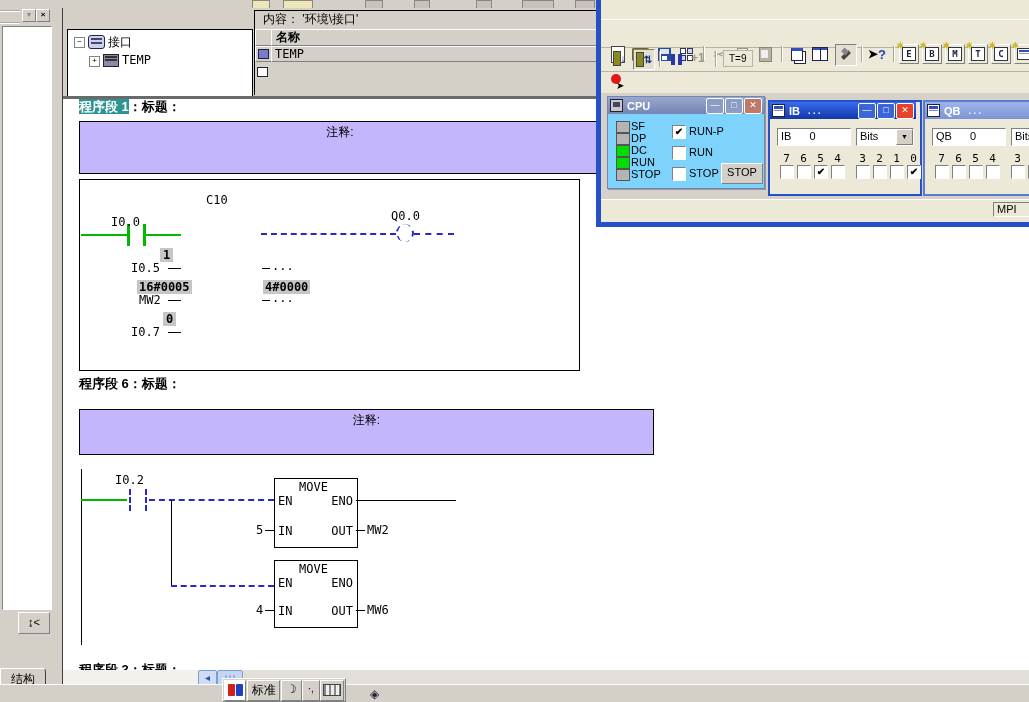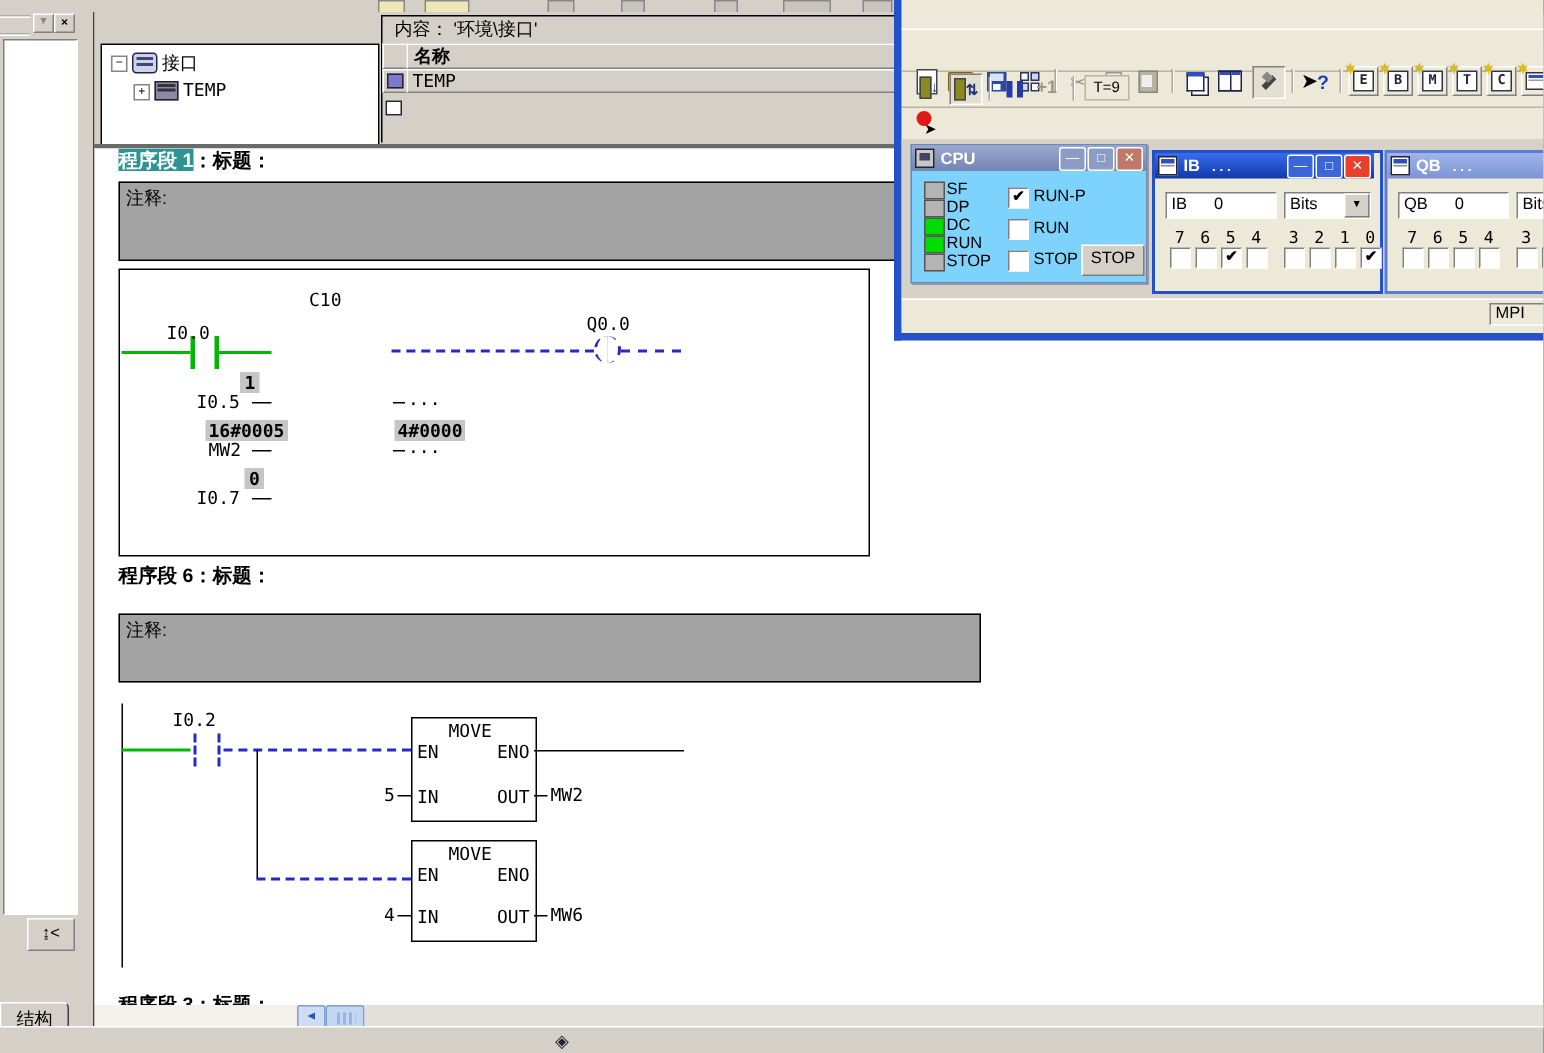--- a/index.html
+++ b/index.html
@@ -14,21 +14,21 @@
   .blackbox{border:1px solid #000;}
   .grayval{background:#c6c6c6;font-weight:bold;}
   .hwire-g{height:2px;background:#00b800;}
   .vwire-g{width:3px;background:#00b800;}
   .hwire-d{height:0;border-top:2px dashed #2828c8;}
   .hwire-s{height:1px;background:#000;}
   .vwire-s{width:1px;background:#000;}
   .vbar-d{width:0;border-left:2px dashed #2828c8;}
   .tick{height:1px;background:#000;}
   .net-title{font-weight:bold;font-size:13px;}
-  .comment-box{background:#a3a3a3;border:1px solid #000;}
+  .comment-box{background:#c4b5fd;border:1px solid #000;text-align:center;}
   .mi{display:inline-block;font-weight:bold;font-size:11px;padding:2px 6px;}
   .mi::first-letter{text-decoration:underline;}
   .tbtn{width:20px;height:20px;display:flex;align-items:center;justify-content:center;position:absolute;top:24px;}
   .tsep{position:absolute;top:26px;width:1px;height:16px;background:#aaa694;border-right:1px solid #fff;}
   .cap-btn{position:absolute;width:16px;height:14px;border-radius:2px;font-size:9px;line-height:13px;text-align:center;color:#fff;border:1px solid #fff;}
   .led{position:absolute;width:12px;height:10px;border:1px solid #555;}
   .led-on{background:#00dd00;}
   .led-off{background:#b4b4b4;}
   .cb{position:absolute;width:12px;height:12px;background:#fff;border:1px solid;border-color:#808080 #fff #fff #808080;
       font-size:10px;line-height:11px;text-align:center;font-weight:bold;}
@@ -439,14 +439,28 @@
         <span>MPI</span>
       </div>
     </div>
   </div>
 
   <div class="abs" style="left:0;top:684px;width:1029px;height:18px;background:#d4d0c8;border-top:1px solid #fff;">
     <span class="abs" style="left:370px;top:2px;font-size:12px;color:#223;">◈</span>
 
   </div>
 
+  <div class="abs raised chrome" style="left:222px;top:678px;width:124px;height:24px;display:flex;align-items:center;padding:1px;box-sizing:border-box;">
+    <div class="abs raised" style="position:static;width:22px;height:19px;background:#fff;margin-right:1px;display:flex;align-items:center;justify-content:center;">
+      <div style="width:7px;height:12px;background:#d02020;border-radius:1px;"></div>
+        <div style="width:7px;height:12px;background:#2040c0;margin-left:1px;border-radius:1px;"></div>
+    </div>
+    <div class="abs raised chrome" style="position:static;width:34px;height:19px;text-align:center;font-size:12px;line-height:18px;margin-right:1px;">
+      <span>标准</span>
+    </div>
+    <div class="abs raised chrome" style="position:static;width:20px;height:19px;text-align:center;font-size:12px;line-height:17px;">☽</div>
+    <div class="abs raised chrome" style="position:static;width:18px;height:19px;text-align:center;font-size:10px;line-height:16px;">·,</div>
+    <div class="abs raised chrome" style="position:static;width:24px;height:19px;display:flex;align-items:center;justify-content:center;">
+      <div style="width:16px;height:10px;border:1px solid #444;background:repeating-linear-gradient(90deg,#888 0 2px,#eee 2px 5px);"></div>
+    </div>
+  </div>
 
 </div>
 
 </body></html>

